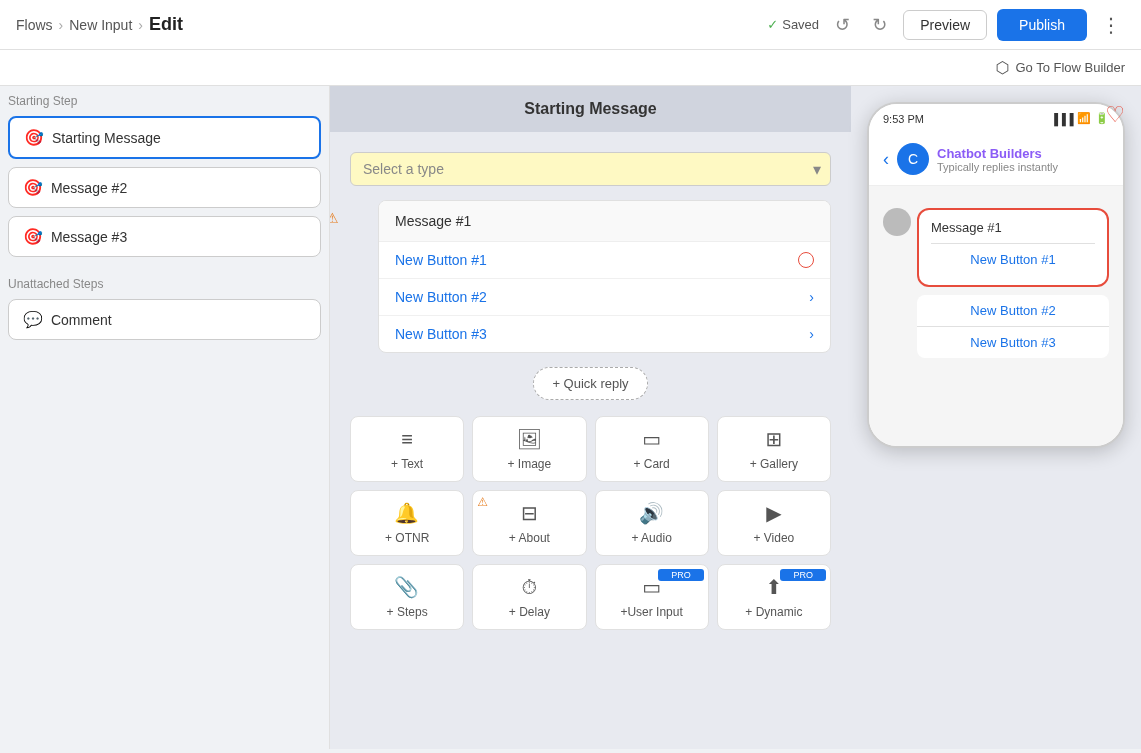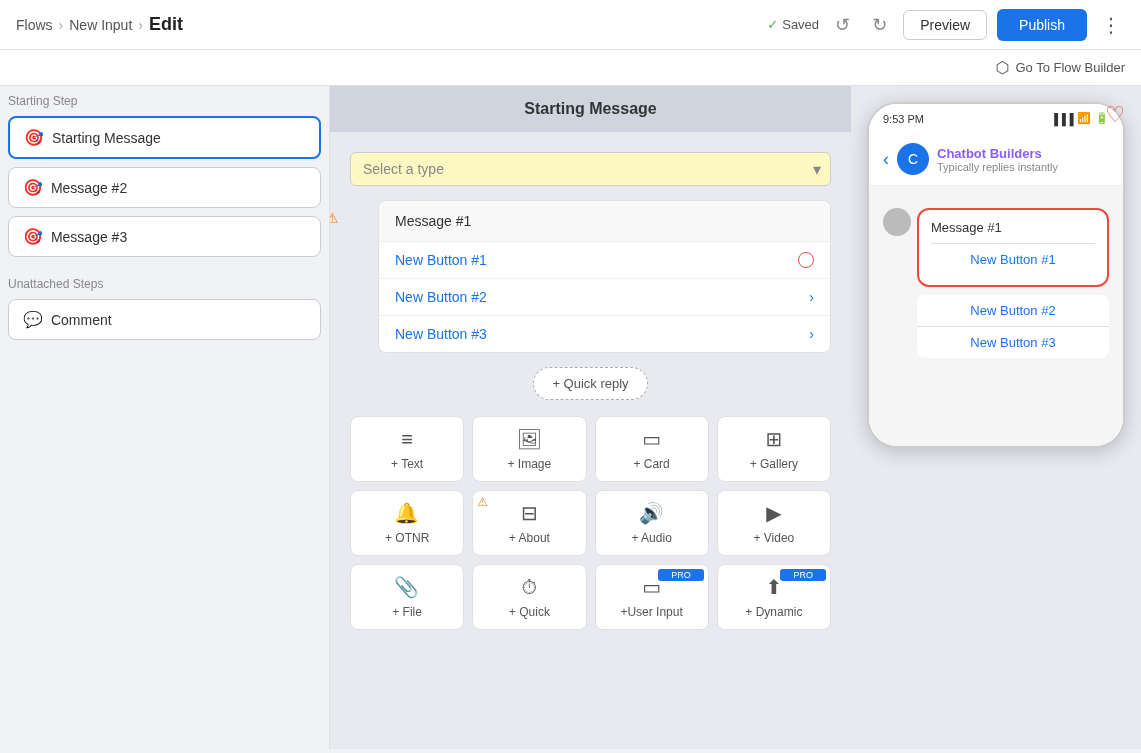--- a/index.html
+++ b/index.html
@@ -263,25 +263,25 @@
           <span class="add-content-icon">🔊</span>
           <span>+ Audio</span>
         </div>
         <div class="add-content-item">
           <span class="add-content-icon">▶</span>
           <span>+ Video</span>
         </div>
 
         <div class="add-content-item">
           <span class="add-content-icon">📎</span>
-          <span>+ File</span>
+          <span>+ Steps</span>
         </div>
         <div class="add-content-item">
           <span class="add-content-icon">⏱</span>
-          <span>+ Quick</span>
+          <span>+ Delay</span>
         </div>
         <div class="add-content-item">
           <span class="pro-badge">PRO</span>
           <span class="add-content-icon">▭</span>
           <span>+User Input</span>
         </div>
         <div class="add-content-item">
           <span class="pro-badge">PRO</span>
           <span class="add-content-icon">⬆</span>
           <span>+ Dynamic</span>

